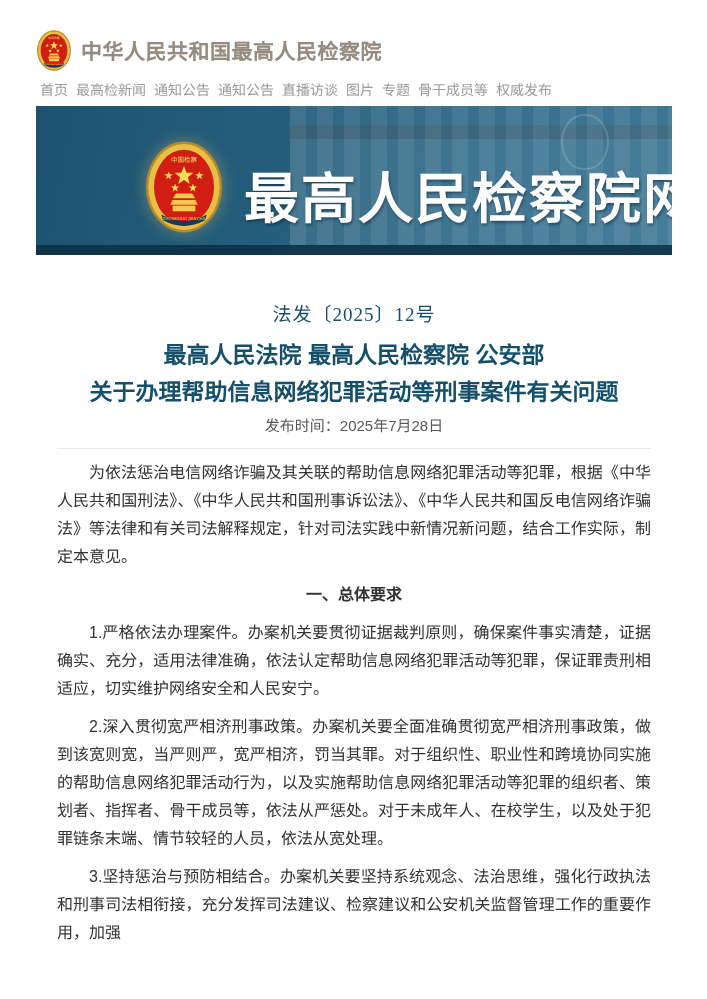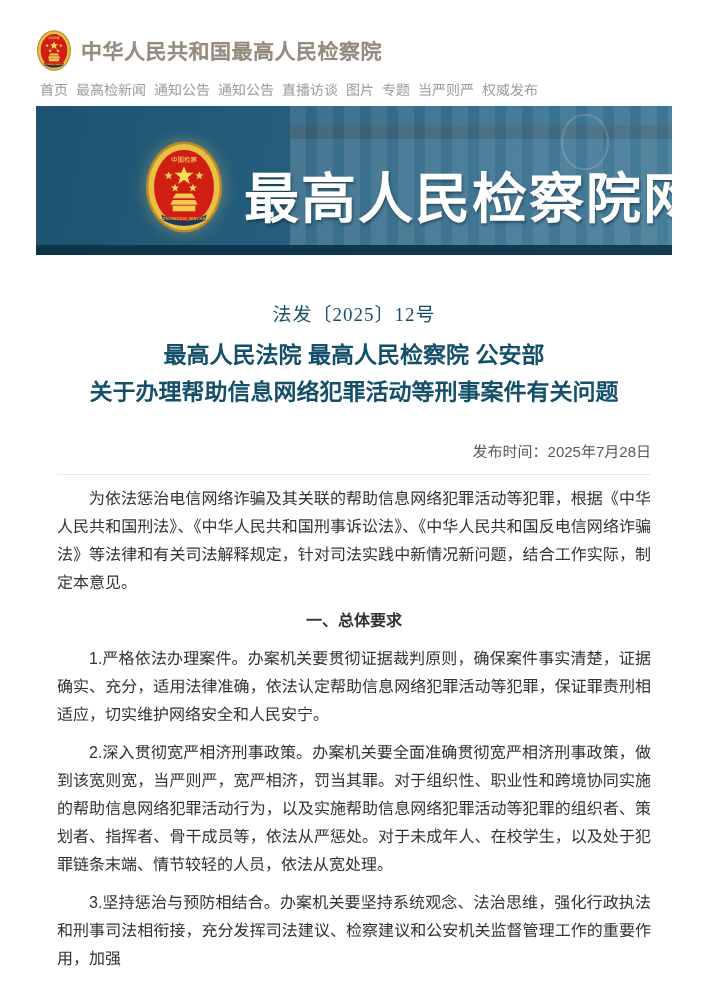--- a/index.html
+++ b/index.html
@@ -50,21 +50,21 @@
   .article{position:absolute;left:36px;top:255px;width:636px;padding:0 21px;box-sizing:border-box;}
   .doc-number{
     margin-top:44px;text-align:center;
     font-family:"Liberation Serif","DejaVu Serif",serif;
     font-size:19px;font-weight:400;color:#15506b;letter-spacing:1px;
   }
   .doc-title{
     margin-top:11px;text-align:center;font-weight:700;
     font-size:23px;line-height:37px;color:#15506b;
   }
-  .publish-time{margin-top:29px;text-align:right;font-size:15px;color:#595959;}
+  .publish-time{margin-top:3px;text-align:center;font-size:15px;color:#595959;}
   .divider{margin-top:13px;border-top:1px solid #e9e9e9;height:0;}
   #paragraphs{margin-top:4px;}
   .para{
     font-size:16px;line-height:28px;color:#333333;text-align:justify;
     text-indent:2em;margin:10px 0 0 0;
   }
   .section-heading{
     font-size:16px;line-height:28px;color:#333333;font-weight:700;
     text-align:center;margin:10px 0 0 0;
   }
@@ -105,21 +105,21 @@
 </header>
 
 <nav class="main-nav">
     <a class="nav-item">首页</a>
     <a class="nav-item">最高检新闻</a>
     <a class="nav-item">通知公告</a>
     <a class="nav-item">通知公告</a>
     <a class="nav-item">直播访谈</a>
     <a class="nav-item">图片</a>
     <a class="nav-item">专题</a>
-    <a class="nav-item">当严则严</a>
+    <a class="nav-item">骨干成员等</a>
     <a class="nav-item">权威发布</a>
   </nav>
 
 <div class="banner">
   <div class="bld"></div>
   <div class="ghost-emblem"></div>
   <svg class="banner-emblem" viewBox="0 0 100 116">
     <use href="#jianhui"></use>
   </svg>
   <div class="banner-title">最高人民检察院网</div>

